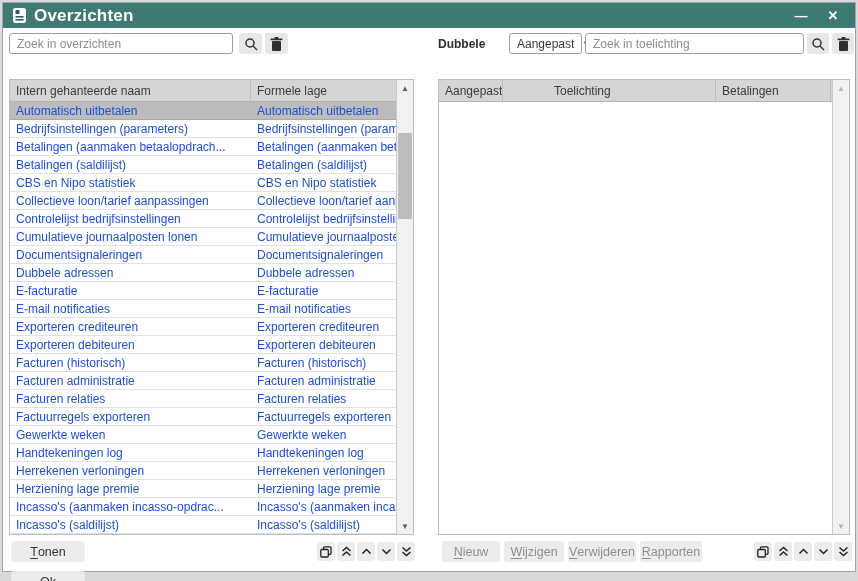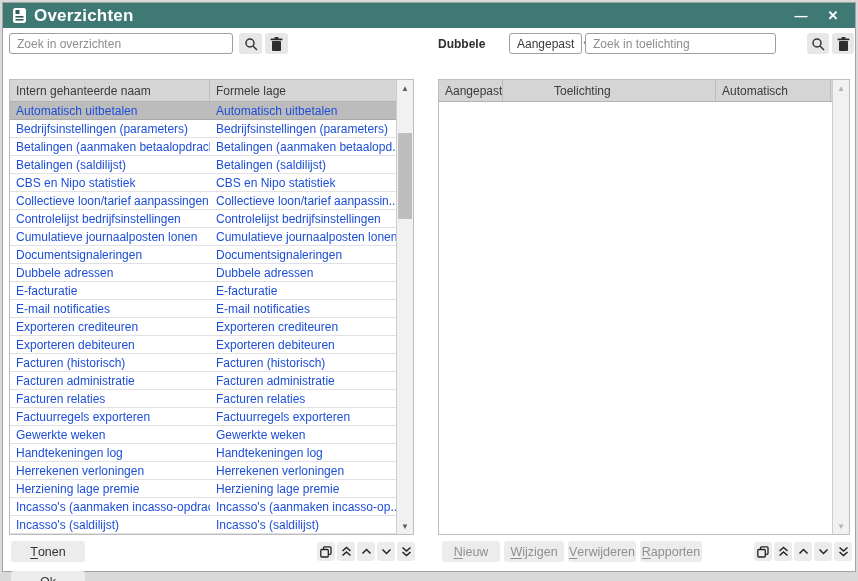--- a/index.html
+++ b/index.html
@@ -57,21 +57,21 @@
   }
   .hcell:last-child { border-right:none; }
   .tbody { flex:1; background:#fff; overflow:hidden; }
   .trow {
     display:flex; height:18px; border-bottom:1px solid #e1e1e1;
     align-items:center; color:#1d4ed8;
   }
   .trow.selected { background:#bcbcbc; border-bottom-color:#aaaaaa; }
   .tcell { padding:0 6px; white-space:nowrap; overflow:hidden; height:100%; display:flex; align-items:center; }
   
-  .ltab .col0 { width:200px; flex:none; }
+  .ltab .col0 { width:241px; flex:none; }
   .ltab .col1 { flex:1; }
   .rtab .col0 { width:64px;  flex:none; }
   .rtab .col1 { width:168px; flex:none;margin-left:45px; }
   .rtab .col2 { width:115px; flex:none; }
   .rtab .col3 { flex:1; }
   
   .vscroll {
     width:17px; flex:none; background:#f1f1f1; border-left:1px solid #cccccc;
     position:relative; display:flex; flex-direction:column; justify-content:space-between;
     align-items:center;
@@ -140,21 +140,21 @@
 
     <span class="lbl-bold" style="left:435px; top:9px;">Dubbele</span>
     <div class="dropdown" style="left:506px; top:5px; width:73px;">
       <span>Aangepast</span>
       <span>
         <svg width="9" height="6" viewBox="0 0 9 6" fill="none" stroke="#666" stroke-width="1.4">
           <polyline points="1,1 4.5,4.5 8,1"></polyline>
         </svg>
       </span>
     </div>
-    <input class="text-input" style="left: 582px; top: 5px; width: 191px;" placeholder="Zoek in toelichting">
+    <input class="text-input" style="left: 582px; top: 5px; width: 219px;" placeholder="Zoek in toelichting">
     <button class="icon-btn" style="left:804px; top:5px; width:22px;">
       <span>
         <svg width="14" height="14" viewBox="0 0 14 14" fill="none" stroke="#333" stroke-width="1.5">
           <circle cx="6" cy="6" r="4"></circle>
             <line x1="9" y1="9" x2="13" y2="13"></line>
         </svg>
       </span>
     </button>
     <button class="icon-btn" style="left:829px; top:5px; width:22px;">
       <span>
@@ -276,21 +276,21 @@
         <span class="sb-thumb"></span>
         <span class="sb-arrow">▼</span>
       </div>
     </div>
 
     <div class="dtable rtab" style="left:435px; top:51px; width:412px; height:456px;">
       <div class="tmain">
         <div class="thead">
           <div class="hcell col0">Aangepast</div>
           <div class="hcell col1">Toelichting</div>
-          <div class="hcell col2">Automatisch</div>
+          <div class="hcell col2">Betalingen</div>
           <div class="hcell col3">Status</div>
         </div>
         <div class="tbody"></div>
       </div>
       <div class="vscroll">
         <span class="sb-arrow dim">▲</span>
         <span class="sb-arrow dim">▼</span>
       </div>
     </div>
 

